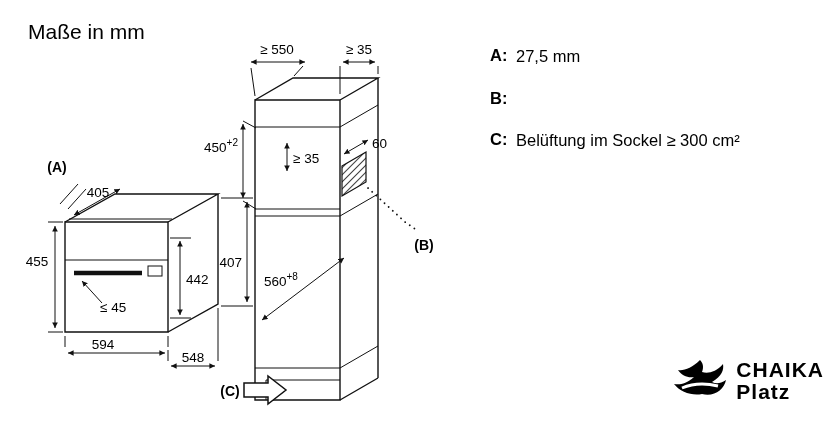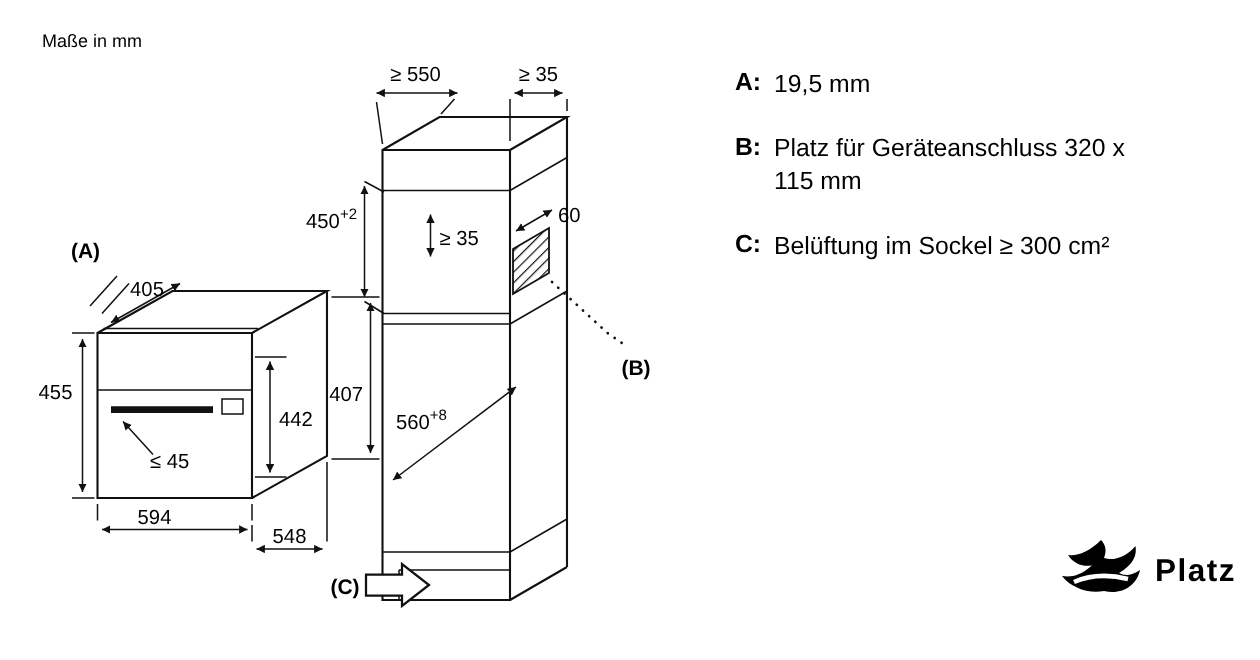--- a/index.html
+++ b/index.html
@@ -1,19 +1,19 @@
 <!DOCTYPE html>
 <html><head>
 <meta charset="utf-8">
 <style>
   html,body{margin:0;padding:0;background:#fff;}
   body{width:840px;height:440px;position:relative;overflow:hidden;
        font-family:"Liberation Sans",sans-serif;color:#000;}
   .page{position:absolute;inset:0;background:#fff;}
-  .title{position:absolute;left:28px;top:20px;font-size:12px;}
+  .title{position:absolute;left:28px;top:20px;font-size:21px;}
   svg.drawing{position:absolute;left:0;top:0;}
   svg text{font-family:"Liberation Sans",sans-serif;font-size:13.5px;fill:#000;}
   svg text.ref{font-weight:bold;font-size:14px;}
   .legend{position:absolute;left:490px;top:46px;width:330px;display:flex;
           flex-direction:column;gap:22px;font-size:16.5px;}
   .legend-row{display:flex;}
   .legend-key{font-weight:bold;flex:0 0 26px;}
   .legend-text{max-width:252px;line-height:1.3;}
   .watermark{position:absolute;right:16px;bottom:36px;display:flex;
              align-items:center;gap:8px;}
@@ -118,37 +118,37 @@
       <text x="264" y="286"><tspan>560</tspan><tspan dy="-6" font-size="10">+8</tspan></text>
 
       <text class="ref" x="424" y="250" text-anchor="middle">(B)</text>
       <text class="ref" x="230" y="396" text-anchor="middle">(C)</text>
     </g>
   </svg>
 
   <div class="legend">
     <div class="legend-row">
       <span class="legend-key">A:</span>
-      <span class="legend-text">19,5 mm</span>
+      <span class="legend-text">27,5 mm</span>
     </div>
     <div class="legend-row">
       <span class="legend-key">B:</span>
-      <span class="legend-text">Platz für Geräteanschluss 320 x 115 mm</span>
     </div>
     <div class="legend-row">
       <span class="legend-key">C:</span>
       <span class="legend-text">Belüftung im Sockel ≥ 300 cm²</span>
     </div>
   </div>
 
   <div class="watermark">
     <svg width="56" height="46" viewBox="0 0 56 46">
       <path d="M28 2 C20 10 12 13 6 12 C10 18 16 20 22 19 C14 26 8 27 2 26
                C8 34 20 38 30 36 C42 39 52 32 54 22 C48 26 44 26 40 24
                C50 18 52 12 51 6 C44 14 36 16 30 14 C32 9 31 5 28 2 Z" fill="#000"></path>
       <path d="M10 30 Q26 23 46 28" stroke="#fff" stroke-width="3" fill="none"></path>
     </svg>
     <div class="wm-text">
+      <div>CHAIKA</div>
       <div>Platz</div>
     </div>
   </div>
 
 </div>
 
 </body></html>

